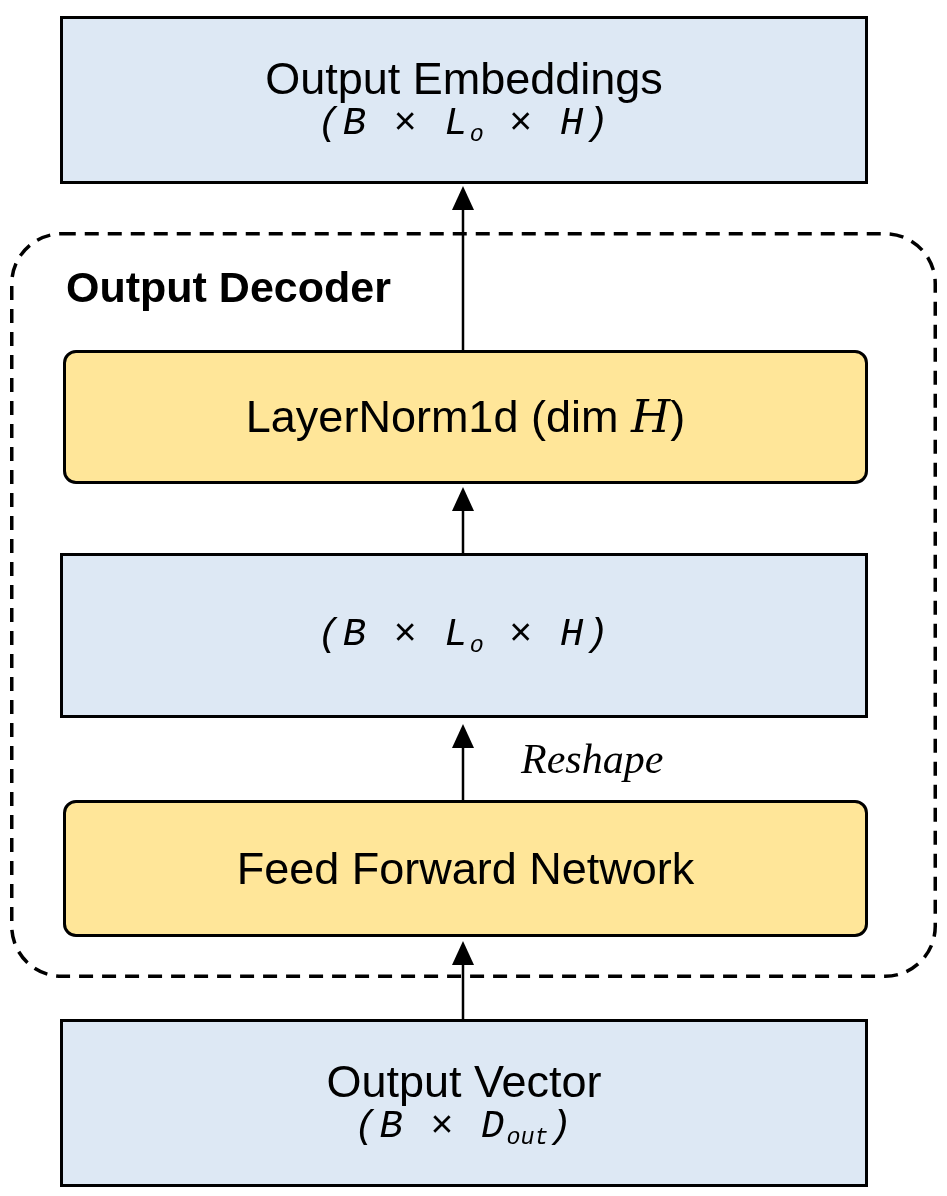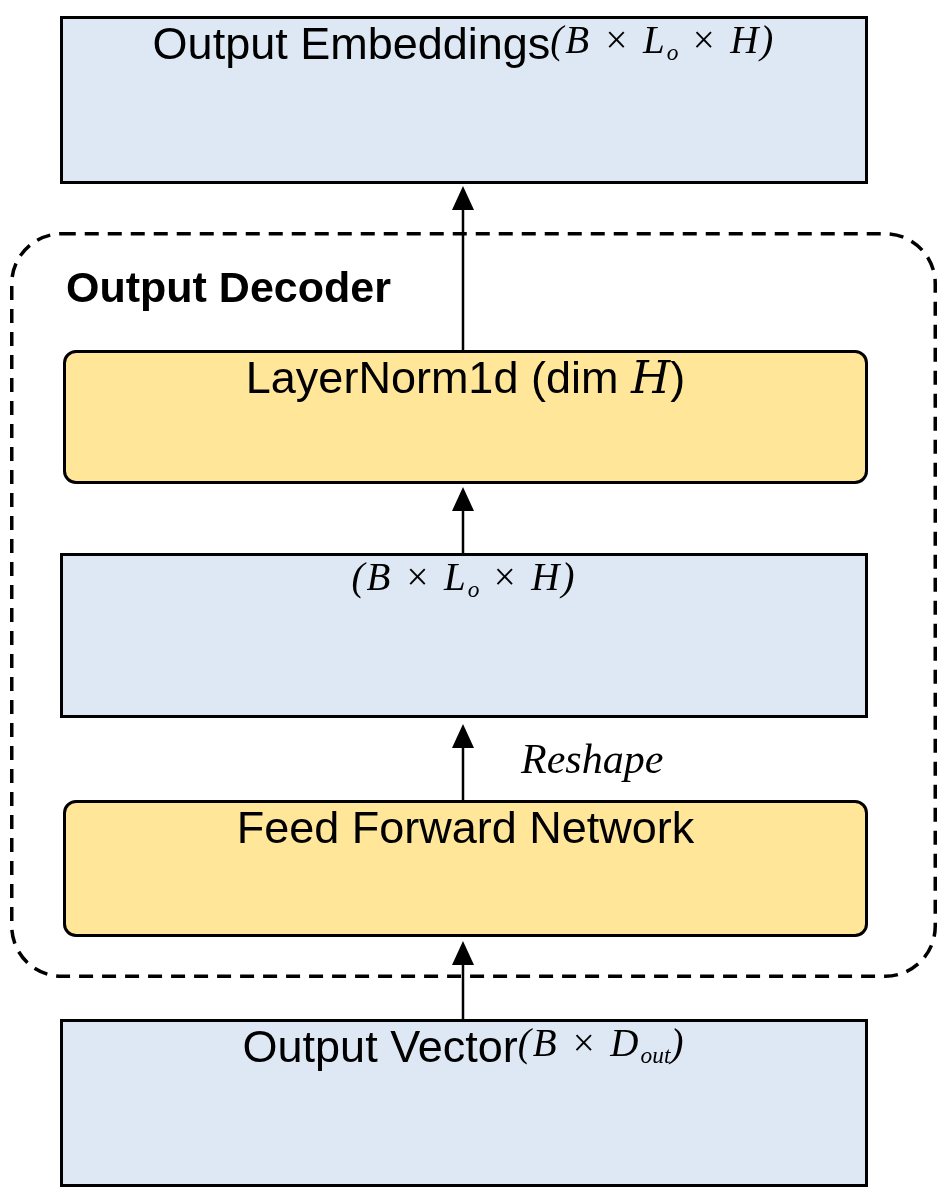--- a/index.html
+++ b/index.html
@@ -24,43 +24,43 @@
     width: 947px; height: 1196px;
   }
   .dashed-rect { fill: none; stroke: var(--stroke); stroke-width: 3.5; stroke-dasharray: 14 9; }
   .arrow-line { stroke: var(--stroke); stroke-width: 2.5; }
   .arrow-head { fill: var(--stroke); stroke: none; }
 
   .box {
     position: absolute;
     border: 3px solid var(--stroke);
     display: flex;
-    flex-direction: row;
-    align-items: flex-start;
+    flex-direction: column;
+    align-items: center;
     justify-content: center;
     text-align: center;
   }
   .box.blue   { background: var(--blue-fill); left: 60px; width: 808px; }
   .box.yellow { background: var(--yellow-fill); left: 63px; width: 805px; border-radius: 13px; border-width: 3.5px; }
 
   #box-output-embeddings { top: 16px;   height: 168px; }
   #box-layernorm         { top: 350px;  height: 134px; }
   #box-raw-embeddings    { top: 553px;  height: 165px; }
   #box-feed-forward      { top: 800px;  height: 137px; }
   #box-output-vector     { top: 1019px; height: 168px; }
 
   .label {
     font-family: "Liberation Sans", sans-serif;
     font-size: 45px;
     line-height: 1.1;
     color: var(--stroke);
     white-space: nowrap;
   }
   .math {
-    font-family: Liberation Serif, serif;
+    font-family: Liberation Mono, monospace;
     font-style: italic;
     font-size: 39px;
     line-height: 1.1;
     letter-spacing: 2px;
     white-space: nowrap;
   }
   .math sub {
     font-size: 0.60em;
     letter-spacing: 0;
     vertical-align: -0.32em;

